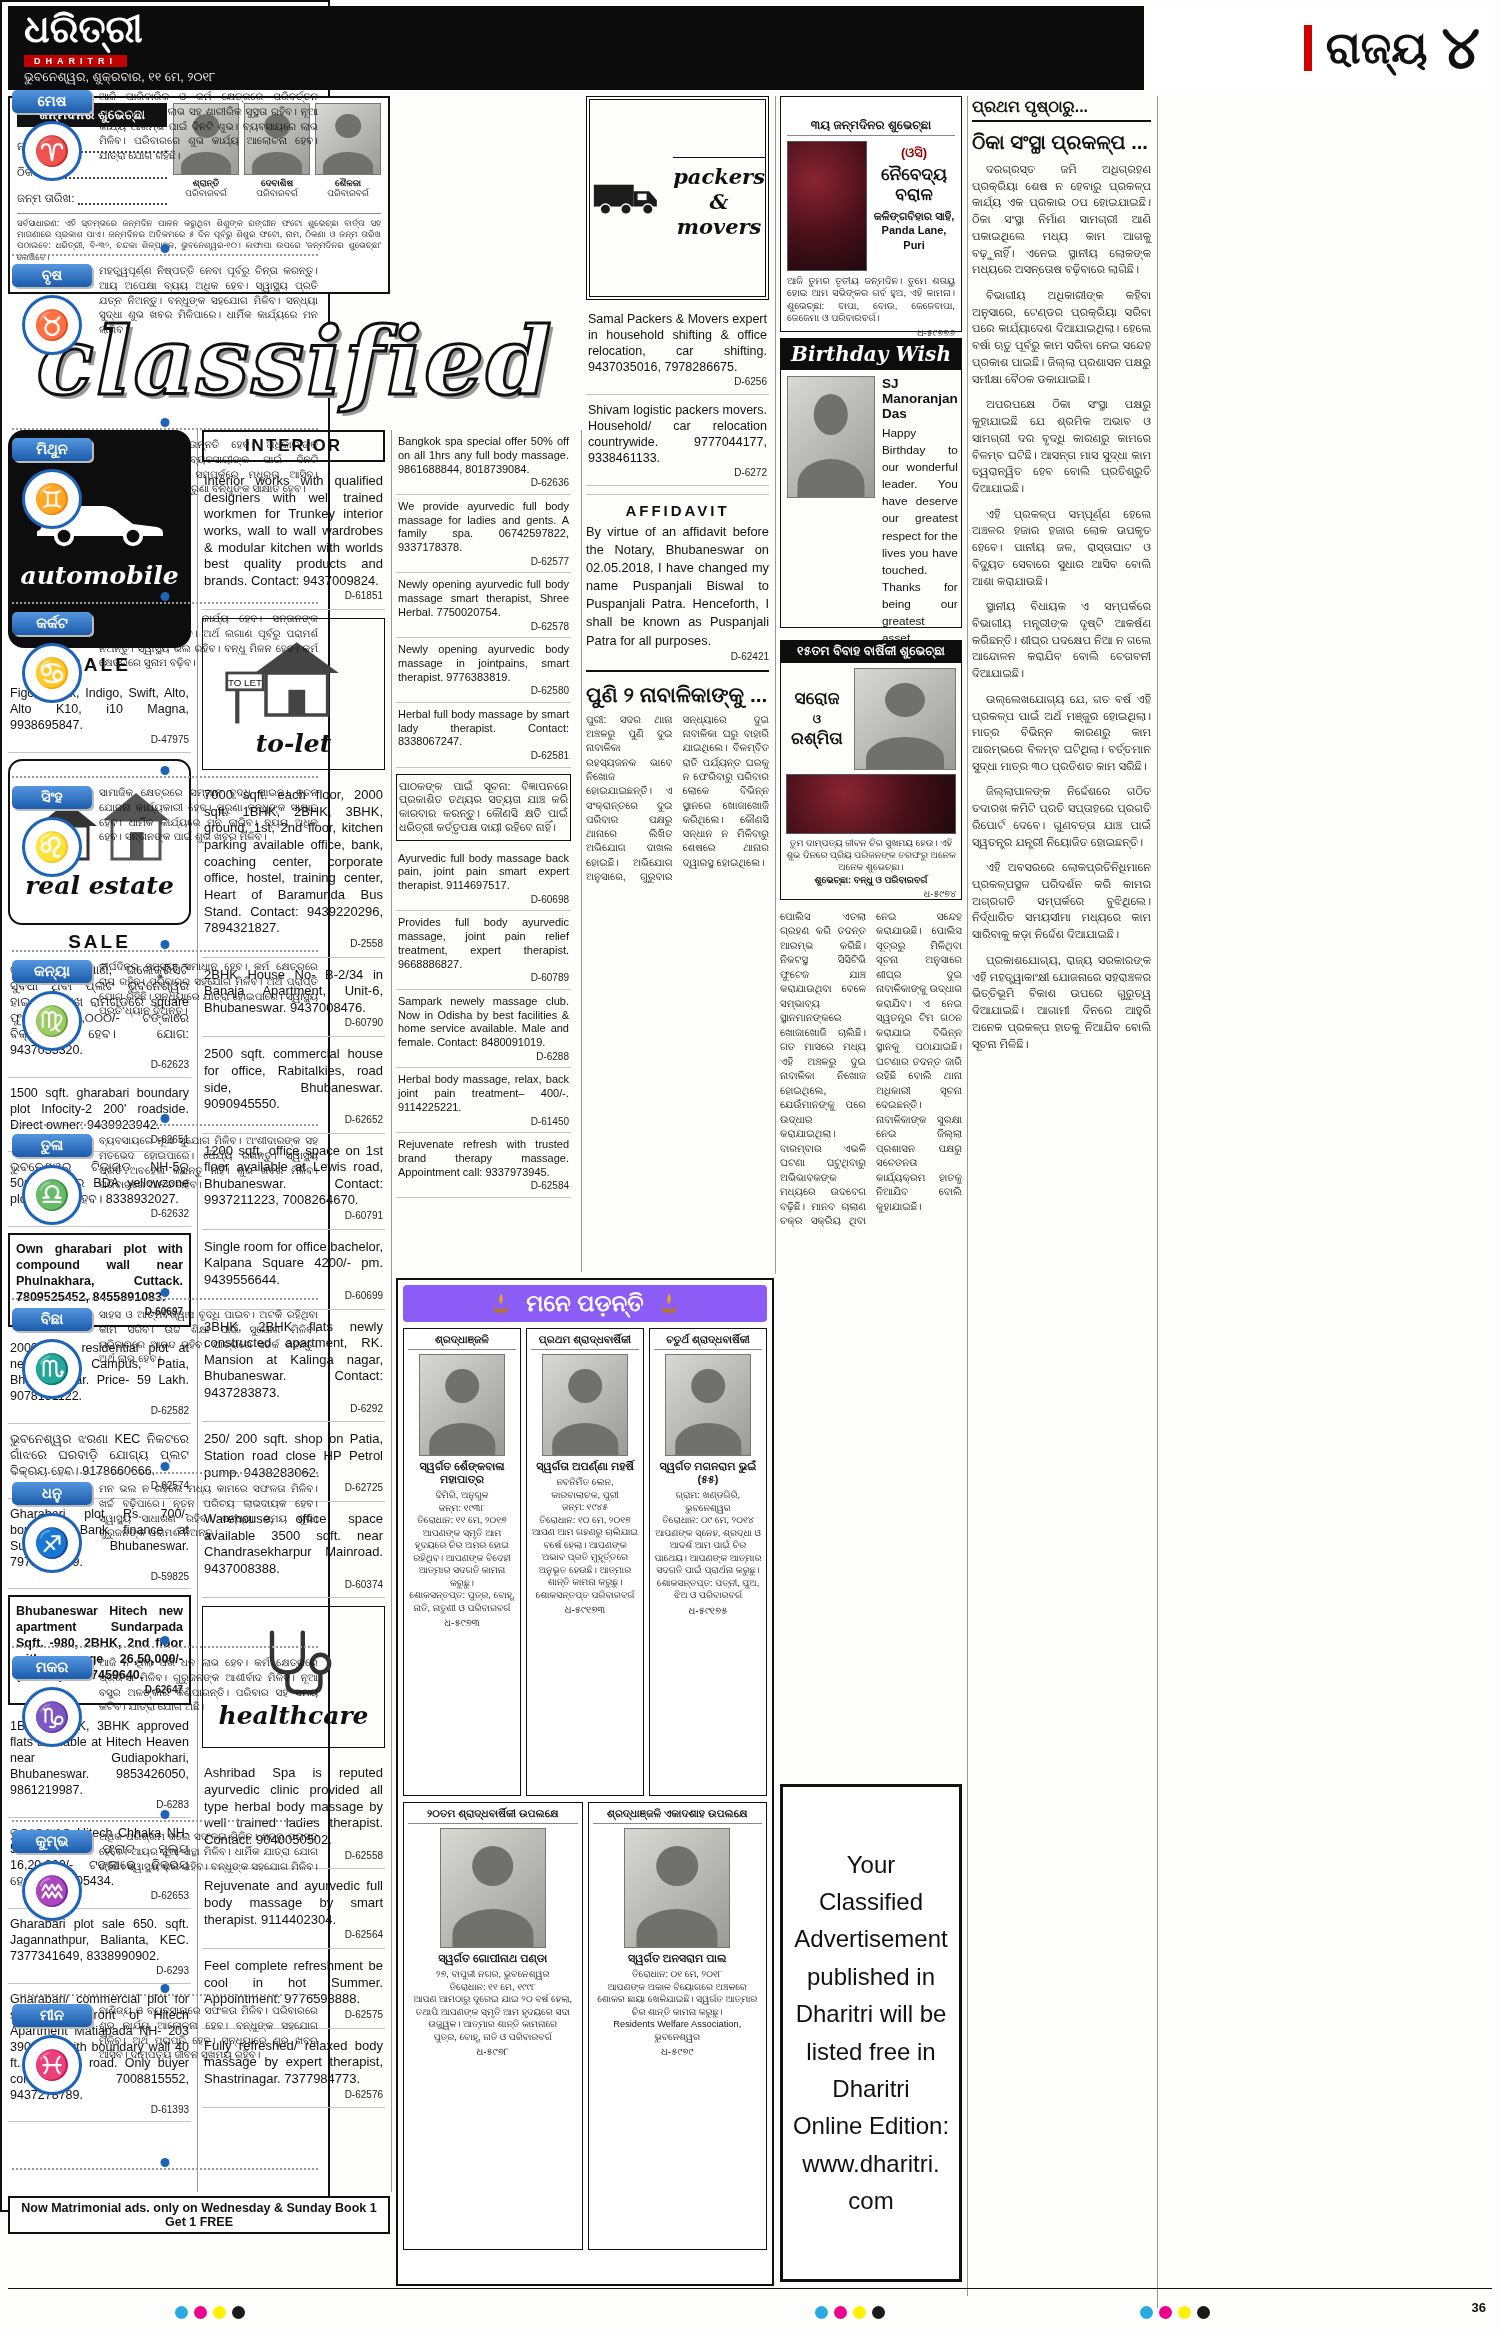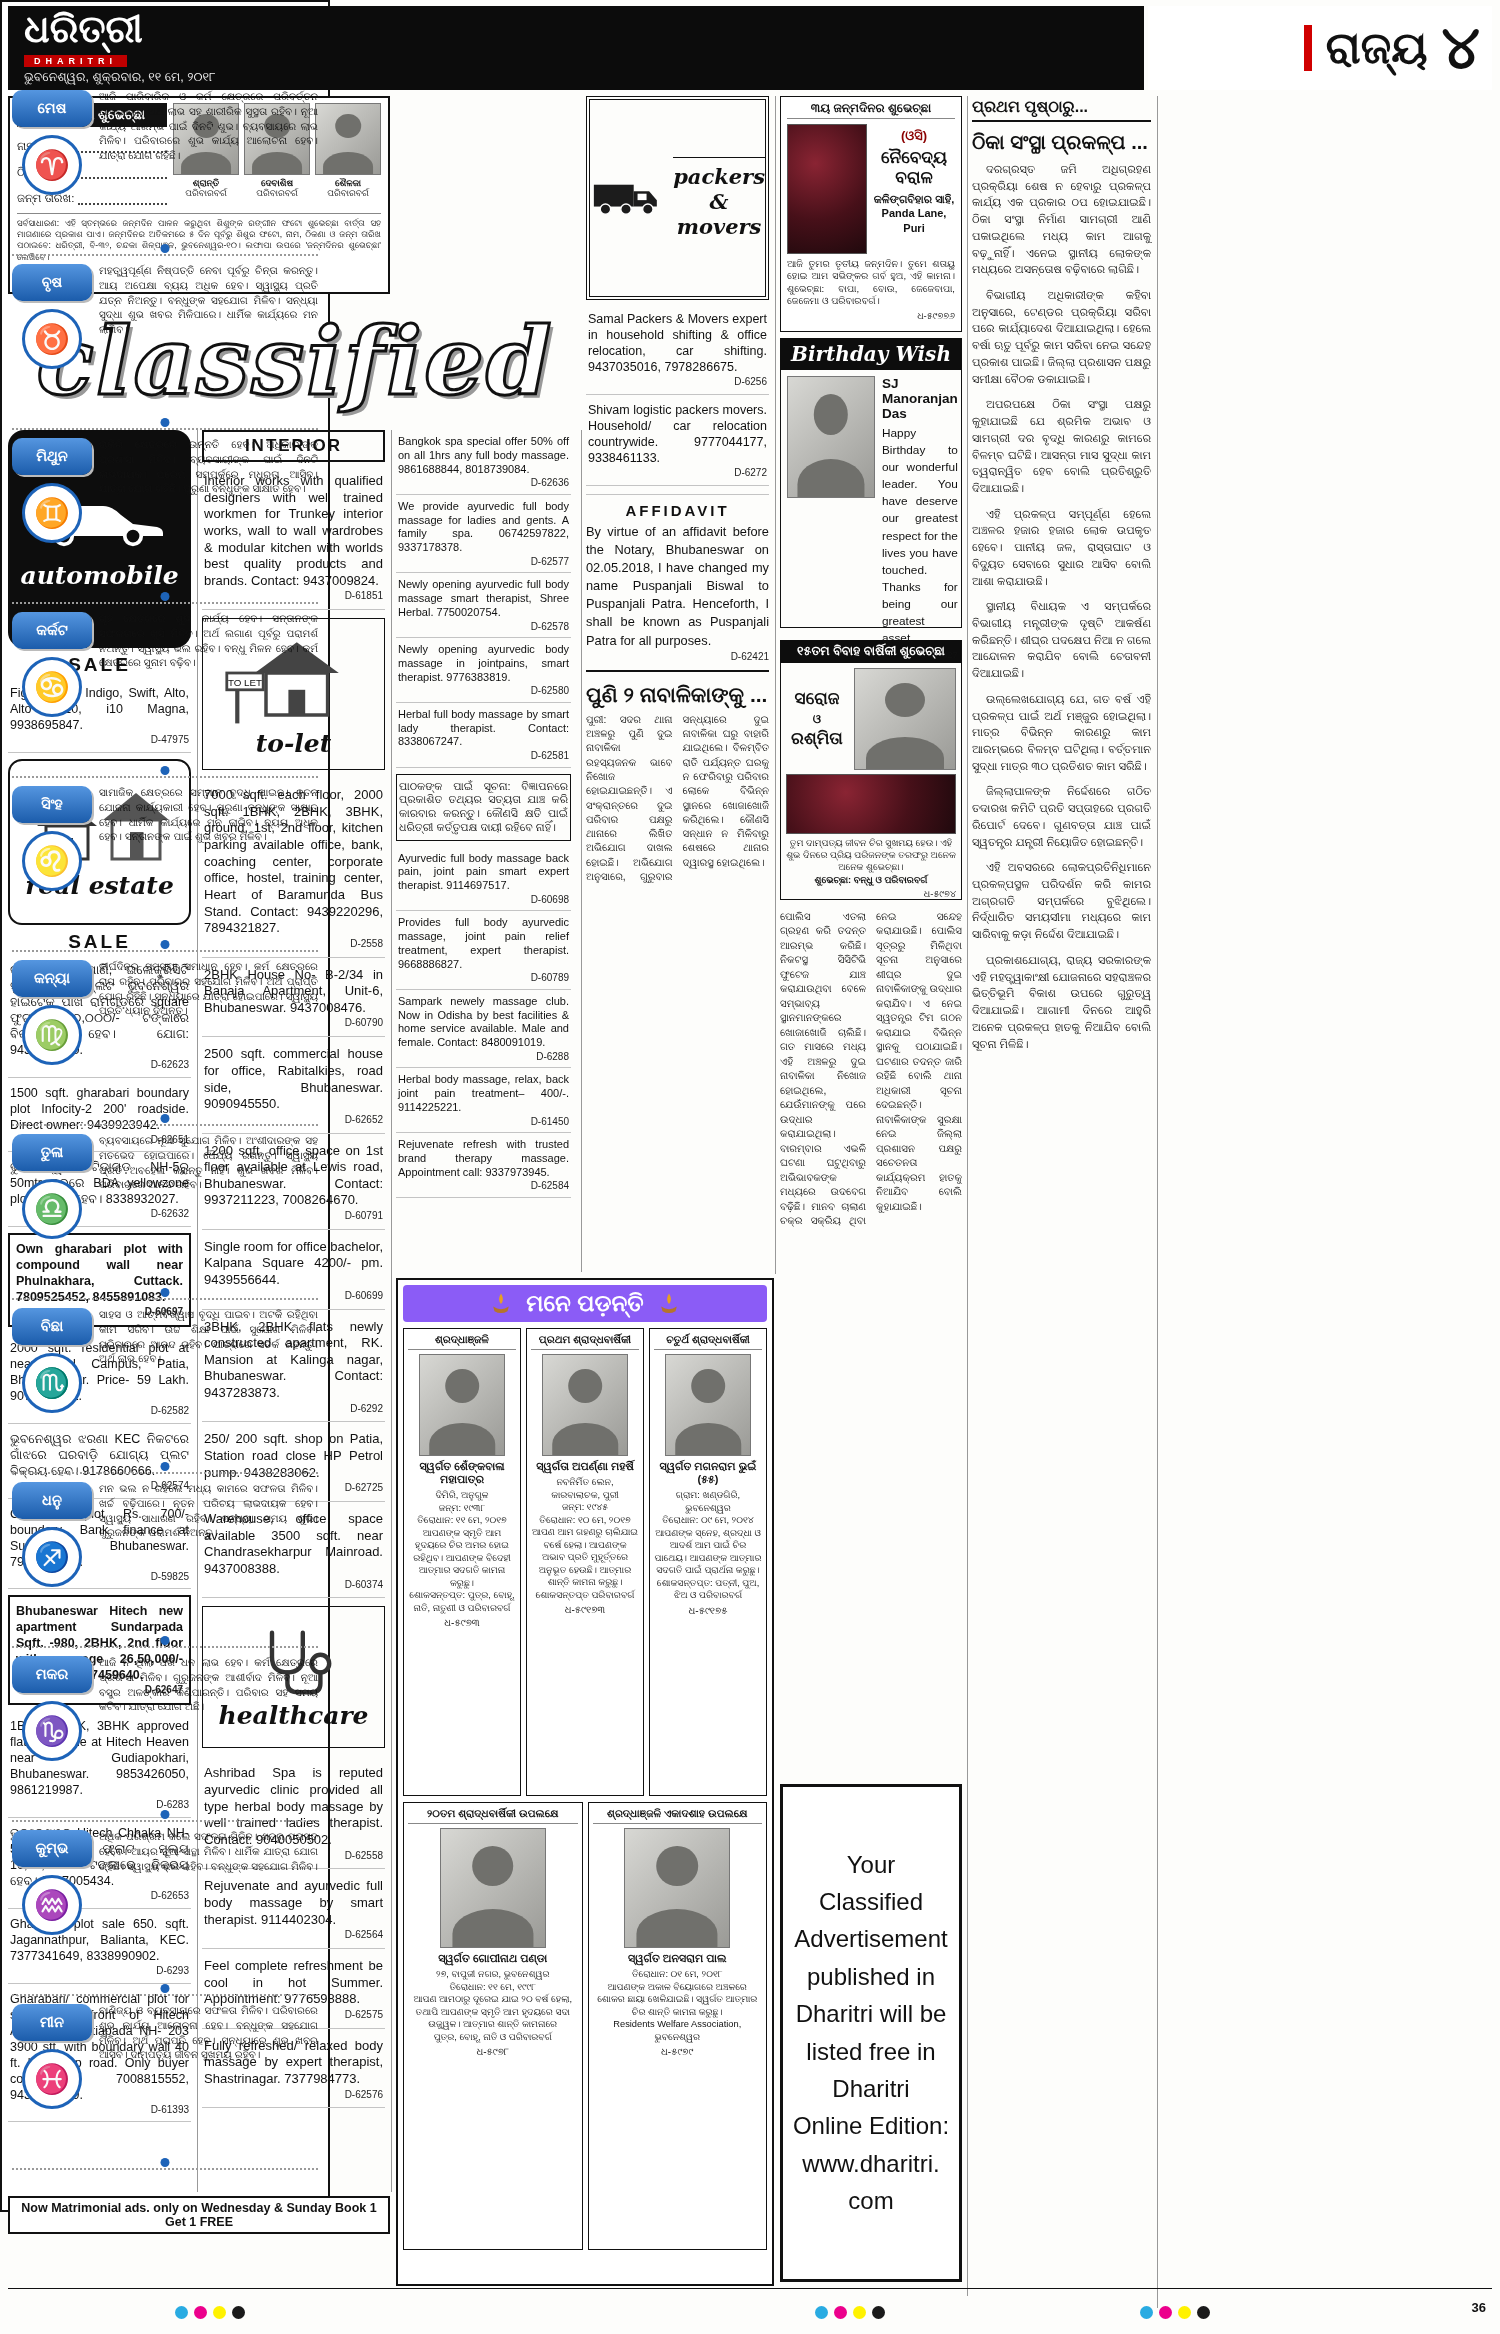--- a/index.html
+++ b/index.html
@@ -68,21 +68,21 @@
   .packersbox .script-label{font-size:21px;border-top:1.5px solid #111;padding-top:6px;width:85%;text-align:center}
 
   .affidavit{margin-top:8px;border-top:1px solid #c4c4c4}
   .aff-title{font-weight:bold;text-align:center;font-size:15px;letter-spacing:3px;padding:7px 0 4px}
   .aff-text{font-size:12.8px;line-height:1.42;text-align:justify}
   .art-headline{font-weight:bold;font-size:21px;line-height:1.2;padding:10px 0 6px;border-top:2px solid #111;margin-top:8px}
   .twocol{columns:2;column-gap:10px;font-size:10.2px;line-height:1.4;text-align:justify;height:520px;overflow:hidden}
 
   
   .greetbox{border:1.5px solid #111;box-sizing:border-box;background:#fff}
-  .naibedya{height:236px;padding:4px 6px}
+  .naibedya{height:236px;padding:21px 6px}
   .greet-kicker{text-align:center;font-weight:bold;font-size:12px;border-bottom:1px solid #888;padding-bottom:3px}
   .nb-body{display:flex;gap:6px;margin-top:5px}
   .photo-flowers{background:radial-gradient(circle at 35% 30%,#8a2433,#471019 55%,#20090d);border:1px solid #555}
   .photo-flowers::before,.photo-flowers::after{display:none}
   .nb-flower{width:78px;height:128px}
   .nb-right{flex:1;text-align:center}
   .nb-tag{color:#8b0000;font-weight:bold;font-size:13px;margin-top:4px}
   .nb-name{font-weight:bold;font-size:17px;margin:4px 0}
   .nb-addr{font-size:11px;font-weight:bold;line-height:1.3}
   .nb-msg{font-size:9.6px;line-height:1.3;text-align:justify;margin-top:4px}
@@ -119,21 +119,21 @@
   .fp-body p{margin:0 0 9px;text-indent:14px}
 
   
   .horoscope{border:2.5px solid #111;box-sizing:border-box;height:100%;padding:8px 10px;background:#fff}
   .h-title{background:#0d0d0d;color:#fff;border-radius:10px;text-align:center;font-weight:bold;font-size:21px;padding:6px 0;box-shadow:3px 3px 0 #aaa}
   .h-byline{text-align:center;font-size:11px;font-weight:bold;margin-top:6px}
   .h-byline2{text-align:center;font-size:10.5px;margin-bottom:4px}
   .sign{position:relative;height:164px;overflow:hidden;padding:8px 0 0;border-bottom:2px dotted #9a9a9a}
   .sign::after{content:"";position:absolute;left:50%;bottom:1px;transform:translateX(-50%);width:9px;height:9px;border-radius:50%;background:#1d63b8}
   .sign-left{float:left;width:80px;text-align:center;margin-right:7px}
-  .sign-label{display:block;background:linear-gradient(#5596e0,#1b5cab);color:#fff;font-weight:bold;font-size:14.5px;border-radius:10px;padding:10px 0;box-shadow:2px 2px 0 #bbb}
+  .sign-label{display:block;background:linear-gradient(#5596e0,#1b5cab);color:#fff;font-weight:bold;font-size:14.5px;border-radius:5px;padding:3px 0;box-shadow:2px 2px 0 #bbb}
   .sign-circle{width:54px;height:54px;border-radius:50%;border:3px solid #1d63b8;color:#1d63b8;display:flex;align-items:center;justify-content:center;font-size:29px;margin:8px auto 0;background:#fff}
   .sign-text{font-size:10.4px;line-height:1.42;text-align:justify}
 
   
   .memorial{position:absolute;left:396px;top:1278px;width:378px;height:1008px;border:2px solid #111;box-sizing:border-box;background:#fff;padding:5px}
   .mem-band{background:#8b5cf6;color:#fff;display:flex;align-items:center;justify-content:center;gap:12px;font-weight:bold;font-size:23px;padding:5px 0;border-radius:4px}
   .mem-band svg{width:26px;height:26px}
   .mem-row1{display:grid;grid-template-columns:1fr 1fr 1fr;gap:5px;margin-top:6px}
   .mem-row2{display:grid;grid-template-columns:1fr 1fr;gap:5px;margin-top:6px}
   .obit{border:1.5px solid #111;padding:4px;font-size:9.3px;height:468px;overflow:hidden;box-sizing:border-box;text-align:center}

